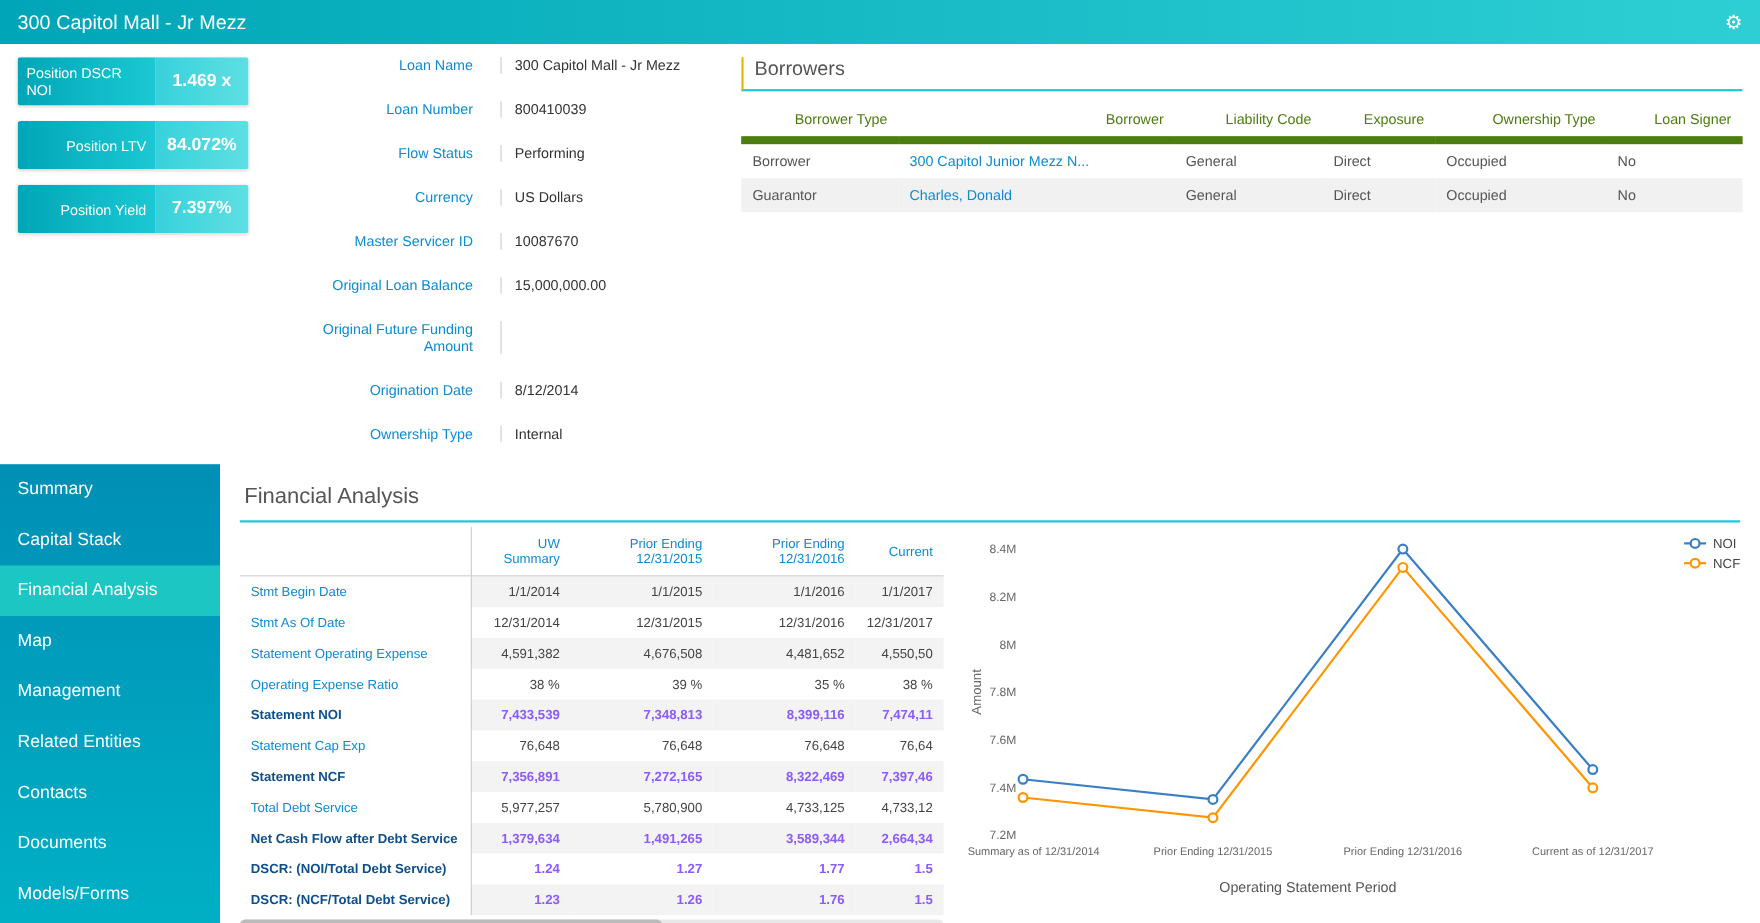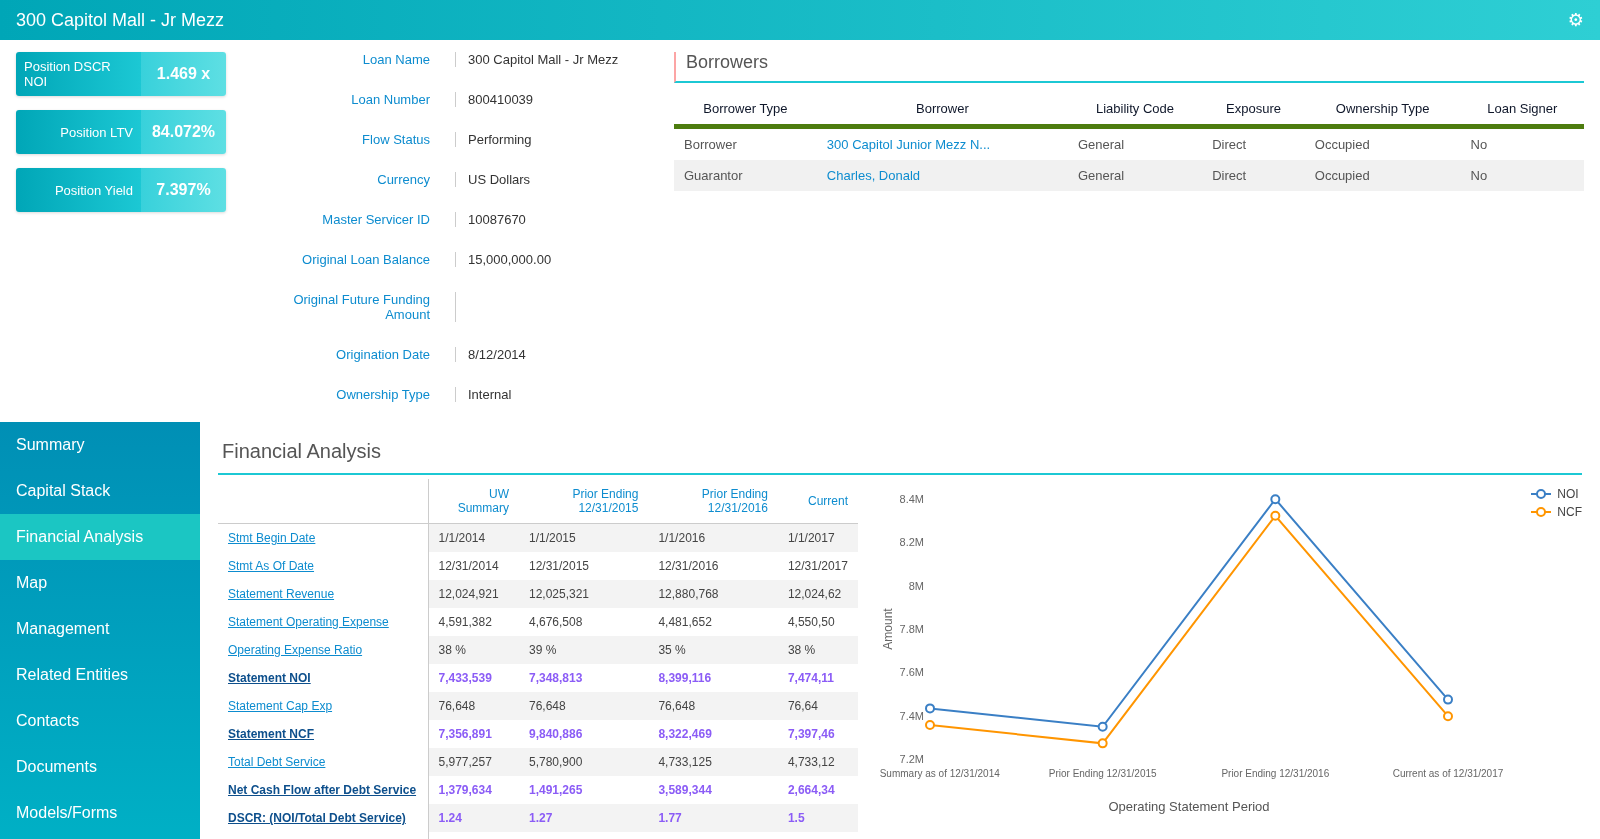--- a/index.html
+++ b/index.html
@@ -83,34 +83,34 @@
     padding-left: 12px;
   }
 
   .borrowers {
     flex: 1;
   }
   .panel-title {
     color: #555;
     font-size: 18px;
     font-weight: 400;
-    border-left: 2px solid #fca5a5;
+    border-left: 2px solid #eab308;
     padding-left: 10px;
     padding-bottom: 8px;
     margin-bottom: 10px;
   }
   .borrowers .panel-title { border-bottom: 2px solid #1cc8d4; }
 
   table.btable { width: 100%; border-collapse: collapse; font-size: 13px; }
   table.btable th {
-    color: #0f172a;
-    text-align: center;
+    color: #4d7c0f;
+    text-align: right;
     font-weight: 400;
     padding: 8px 10px;
-    border-bottom: 5px solid #4d7c0f;
+    border-bottom: 7px solid #4d7c0f;
   }
   table.btable td {
     padding: 8px 10px;
     color: #555;
   }
   table.btable td.link { color: #0d8ccf; cursor: pointer; }
   table.btable tbody tr:nth-child(even) { background: #f1f1f1; }
 
   .lower {
     display: flex;
@@ -158,29 +158,28 @@
     text-align: right;
     padding: 8px 10px;
     border-bottom: 1px solid #ccc;
   }
   table.fatable th:first-child {
     text-align: left;
     border-right: 1px solid #ccc;
   }
   table.fatable td {
     padding: 7px 10px;
-    text-align: left;
+    text-align: right;
     color: #444;
   }
   table.fatable td:first-child {
     text-align: left;
     color: #0d8ccf;
     border-right: 1px solid #ccc;
     width: 210px;
-    text-decoration: underline;
   }
   table.fatable tr.bold td { font-weight: 700; color: #8b5cf6; }
   table.fatable tr.bold td:first-child { color: #0d4f8c; }
   table.fatable tbody tr:nth-child(odd) td:not(:first-child) { background: #f3f3f3; }
   .fatable-scroll {
     height: 10px;
     background: #e8e8e8;
     border-radius: 5px;
     margin-top: 4px;
     position: relative;
@@ -337,27 +336,20 @@
                 <td>1/1/2017</td>
               </tr>
               <tr>
                 <td>Stmt As Of Date</td>
                 <td>12/31/2014</td>
                 <td>12/31/2015</td>
                 <td>12/31/2016</td>
                 <td>12/31/2017</td>
               </tr>
               <tr>
-                <td>Statement Revenue</td>
-                <td>12,024,921</td>
-                <td>12,025,321</td>
-                <td>12,880,768</td>
-                <td>12,024,62</td>
-              </tr>
-              <tr>
                 <td>Statement Operating Expense</td>
                 <td>4,591,382</td>
                 <td>4,676,508</td>
                 <td>4,481,652</td>
                 <td>4,550,50</td>
               </tr>
               <tr>
                 <td>Operating Expense Ratio</td>
                 <td>38 %</td>
                 <td>39 %</td>
@@ -374,21 +366,21 @@
               <tr>
                 <td>Statement Cap Exp</td>
                 <td>76,648</td>
                 <td>76,648</td>
                 <td>76,648</td>
                 <td>76,64</td>
               </tr>
               <tr class="bold">
                 <td>Statement NCF</td>
                 <td>7,356,891</td>
-                <td>9,840,886</td>
+                <td>7,272,165</td>
                 <td>8,322,469</td>
                 <td>7,397,46</td>
               </tr>
               <tr>
                 <td>Total Debt Service</td>
                 <td>5,977,257</td>
                 <td>5,780,900</td>
                 <td>4,733,125</td>
                 <td>4,733,12</td>
               </tr>

